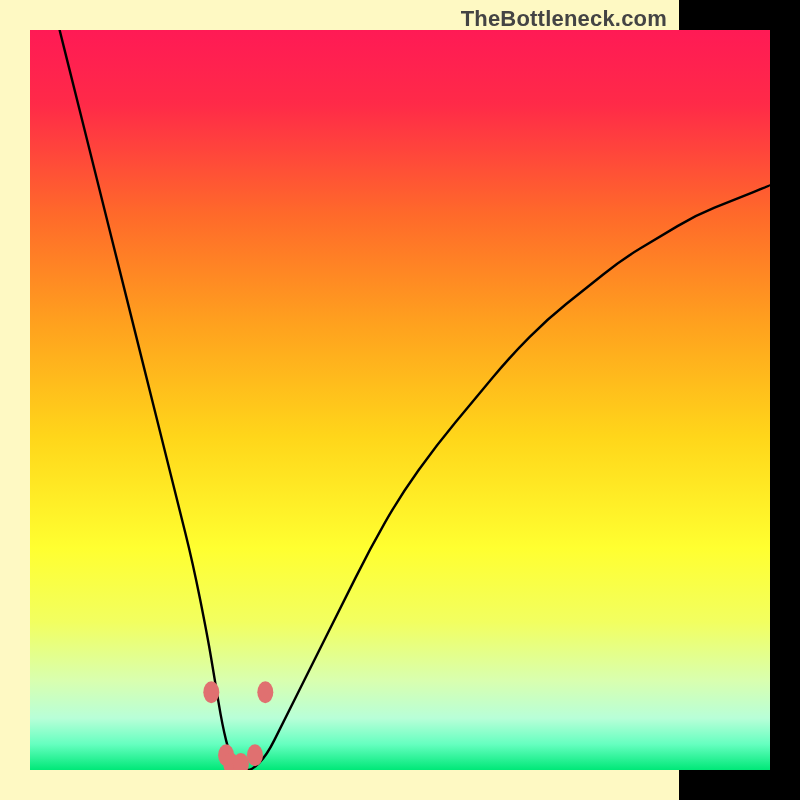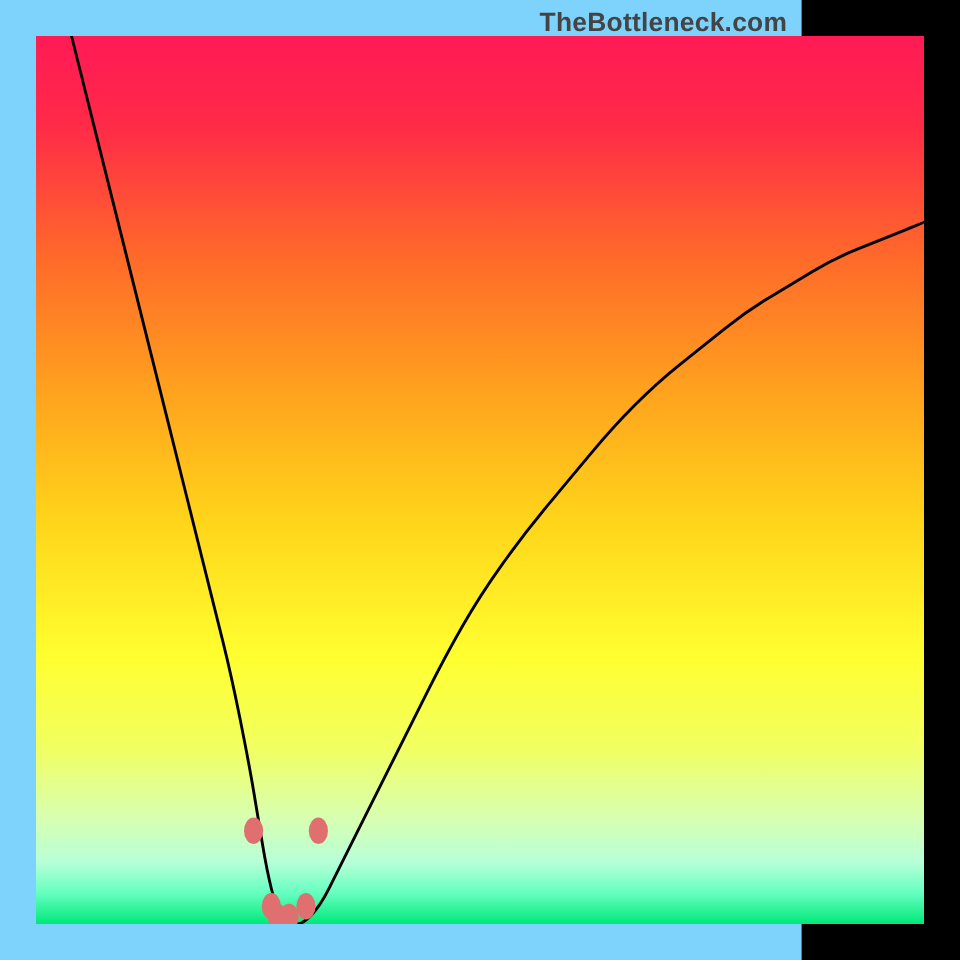--- a/index.html
+++ b/index.html
@@ -9,21 +9,22 @@
     height: 800px;
     background: #000;
     overflow: hidden;
     font-family: Arial, Helvetica, sans-serif;
   }
   .frame {
     position: absolute;
     top: 0; left: 0;
     width: 668px;
     height: 800px;
-    background: #7dd3fc;
+    background: #fef9c3;
+    padding-left: 11px;
   }
   .plot-area {
     position: absolute;
     top: 30px;
     left: 30px;
     width: 740px;
     height: 740px;
     overflow: hidden;
   }
   .gradient-bg {

